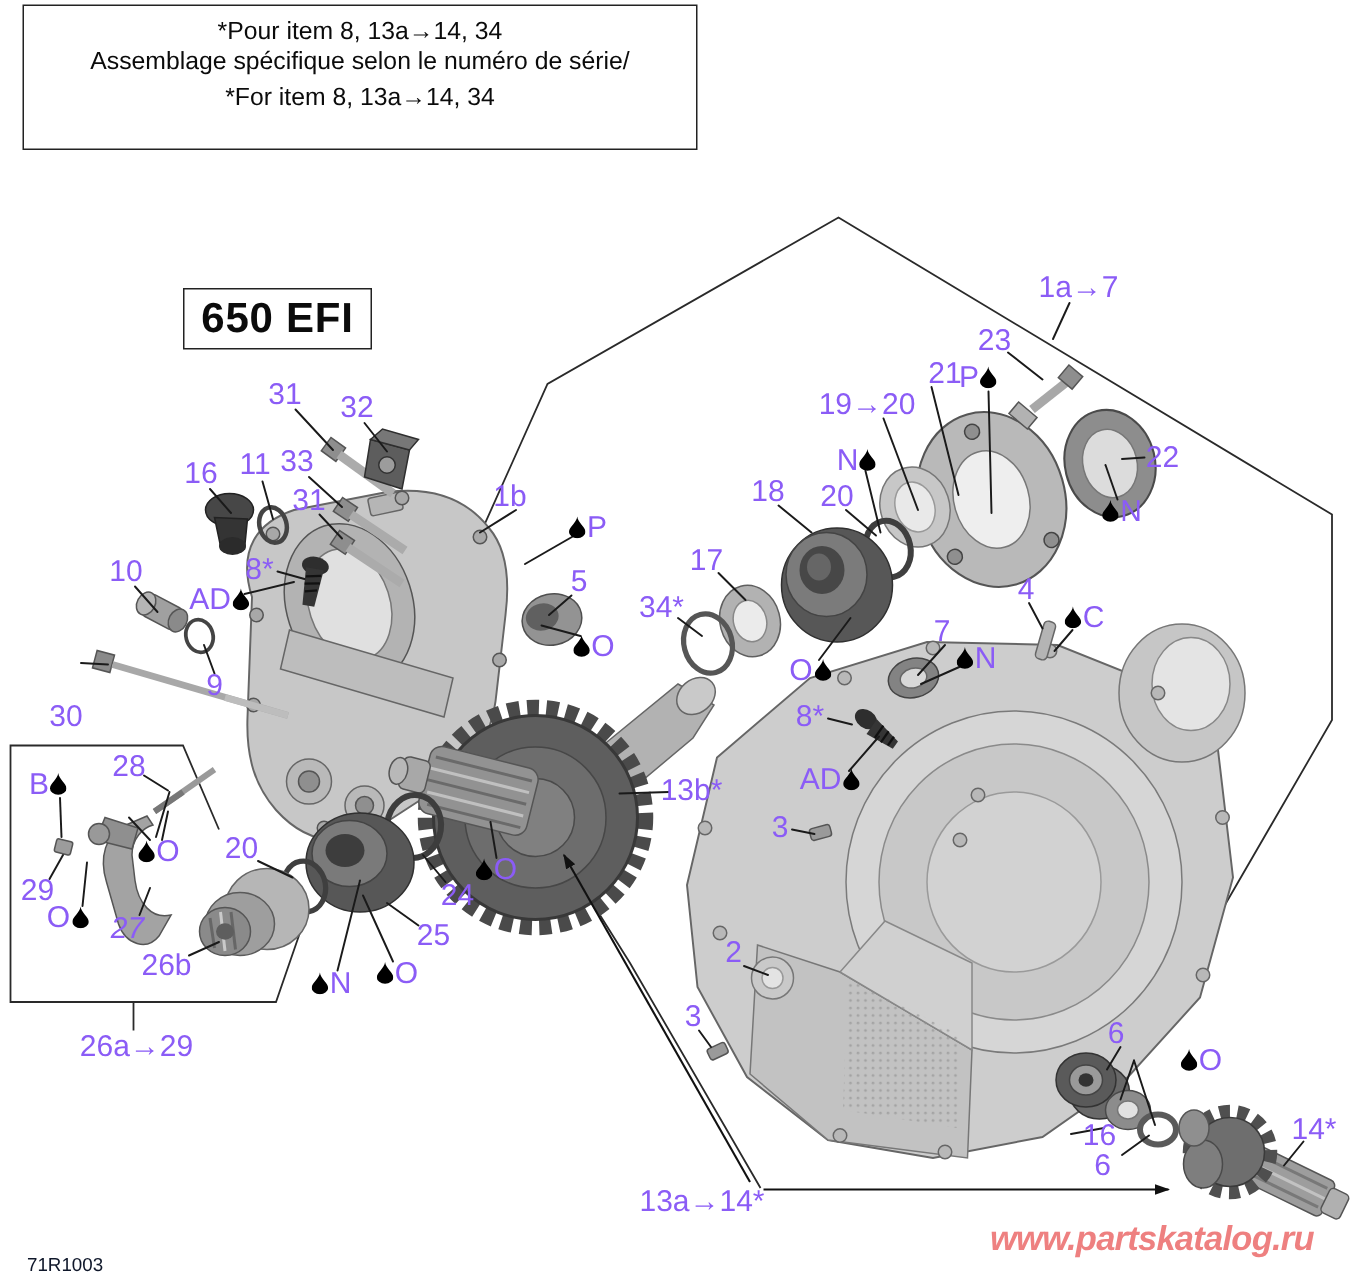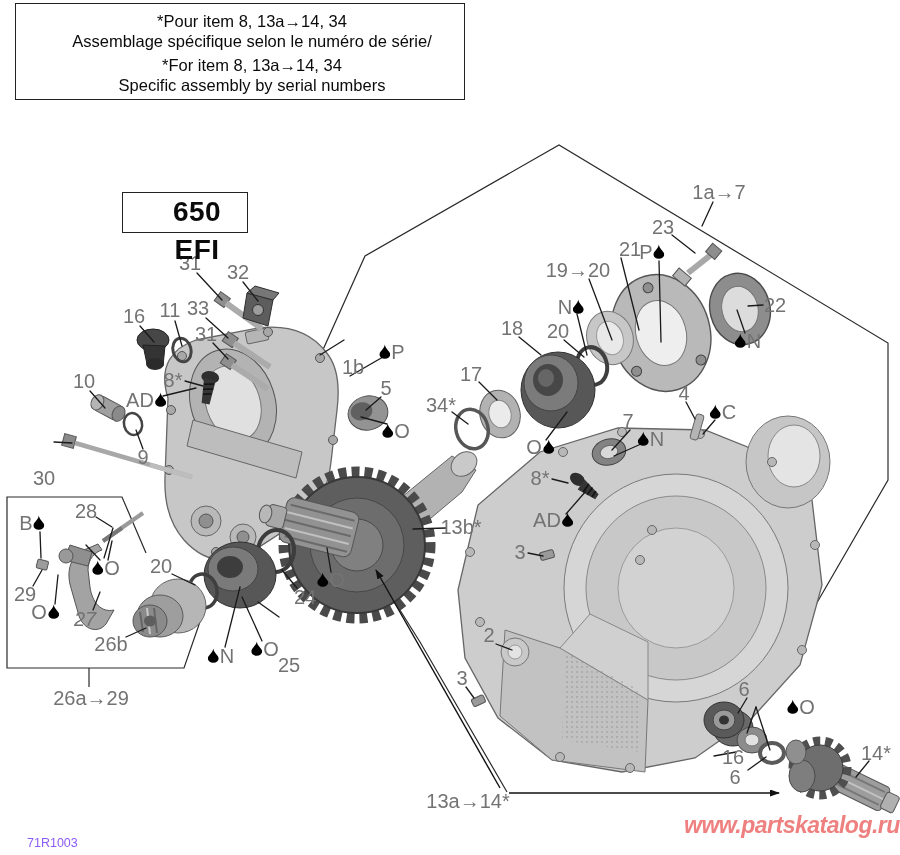--- a/index.html
+++ b/index.html
@@ -1,30 +1,30 @@
 <!DOCTYPE html>
 <html><head>
 <meta charset="utf-8">
 <style>
   html,body{margin:0;padding:0;background:#fff;}
   #page{position:relative;width:900px;height:855px;background:#ffffff;overflow:hidden;
         font-family:"Liberation Sans","DejaVu Sans",sans-serif;color:#0b0b0b;}
-  .absbox{position:absolute;box-sizing:border-box;padding-left:24px;}
+  .absbox{position:absolute;box-sizing:border-box;}
   #note-box{left:15px;top:3px;width:450px;height:97px;border:1.5px solid #222;
             text-align:center;padding-top:7px;font-size:16.5px;line-height:20px;}
   #note-box .grp2{margin-top:4px;}
   #model-box{left:122px;top:192px;width:126px;height:41px;border:1.5px solid #222;
              text-align:center;font-size:28px;font-weight:bold;line-height:38px;letter-spacing:0.5px;}
   #watermark{left:660px;top:812px;font-size:23px;font-weight:bold;font-style:italic;
              color:#ee8080;letter-spacing:-0.5px;z-index:0;}
-  #drawing-number{left:3px;top:836px;font-size:12.5px;color:#8b5cf6;}
+  #drawing-number{left:18px;top:836px;font-size:12.5px;color:#0f172a;}
   #diagram-svg{position:absolute;left:0;top:0;z-index:1;}
   #callout-layer{position:absolute;left:0;top:0;width:900px;height:855px;z-index:2;pointer-events:none;}
   .callout{position:absolute;transform:translate(-50%,-50%);display:flex;align-items:center;
-           gap:1px;font-size:20px;line-height:1;white-space:nowrap;color:#737373;}
+           gap:1px;font-size:20px;line-height:1;white-space:nowrap;color:#8b5cf6;}
   .drop svg{display:block;margin-top:-1px;}
   #note-box,#model-box{z-index:3;background:#fff;}
 </style>
 </head>
 <body>
 
 <div id="page">
 
   <div id="watermark" class="absbox">www.partskatalog.ru</div>
 
@@ -340,21 +340,20 @@
     <g stroke="#111" stroke-width="1.4" fill="none">
       <line x1="500" y1="788" x2="376" y2="570" marker-end="url(#ah)"></line>
       <line x1="509" y1="793" x2="779" y2="793" marker-end="url(#ah)"></line>
     </g>
   </svg>
 
   <div id="note-box" class="absbox">
     <div>*Pour item 8, 13a→14, 34</div>
     <div>Assemblage spécifique selon le numéro de série/</div>
     <div class="grp2">*For item 8, 13a→14, 34</div>
-    <div>Specific assembly by serial numbers</div>
   </div>
 
   <div id="model-box" class="absbox">
     <span>650 EFI</span>
   </div>
 
   <div id="drawing-number" class="absbox">71R1003</div>
 
   <div id="callout-layer">
       <div class="callout" style="left: 190px; top: 263px;">
@@ -368,21 +367,21 @@
       </div>
       <div class="callout" style="left: 170px; top: 310px;">
         <span>11</span>
       </div>
       <div class="callout" style="left: 198px; top: 308px;">
         <span>33</span>
       </div>
       <div class="callout" style="left: 206px; top: 334px;">
         <span>31</span>
       </div>
-      <div class="callout" style="left: 353px; top: 331px; margin-top: 36px;">
+      <div class="callout" style="left: 340px; top: 331px;">
         <span>1b</span>
       </div>
       <div class="callout" style="left: 392px; top: 352px;">
         <span class="drop">
           <svg width="11" height="15" viewBox="0 0 11 15">
             <path d="M5.5 .4 C5.9 4.6 11 7.4 11 10.6 A5.5 4.2 0 0 1 0 10.6 C0 7.4 5.1 4.6 5.5 .4 Z" fill="#000"></path>
           </svg>
         </span>
         <span>P</span>
       </div>
@@ -519,21 +518,21 @@
         <span class="drop">
           <svg width="11" height="15" viewBox="0 0 11 15">
             <path d="M5.5 .4 C5.9 4.6 11 7.4 11 10.6 A5.5 4.2 0 0 1 0 10.6 C0 7.4 5.1 4.6 5.5 .4 Z" fill="#000"></path>
           </svg>
         </span>
         <span>O</span>
       </div>
       <div class="callout" style="left: 305px; top: 597px;">
         <span>24</span>
       </div>
-      <div class="callout" style="left: 289px; top: 624px; margin-top: 41px;">
+      <div class="callout" style="left: 289px; top: 624px;">
         <span>25</span>
       </div>
       <div class="callout" style="left: 265px; top: 649px;">
         <span class="drop">
           <svg width="11" height="15" viewBox="0 0 11 15">
             <path d="M5.5 .4 C5.9 4.6 11 7.4 11 10.6 A5.5 4.2 0 0 1 0 10.6 C0 7.4 5.1 4.6 5.5 .4 Z" fill="#000"></path>
           </svg>
         </span>
         <span>O</span>
       </div>

